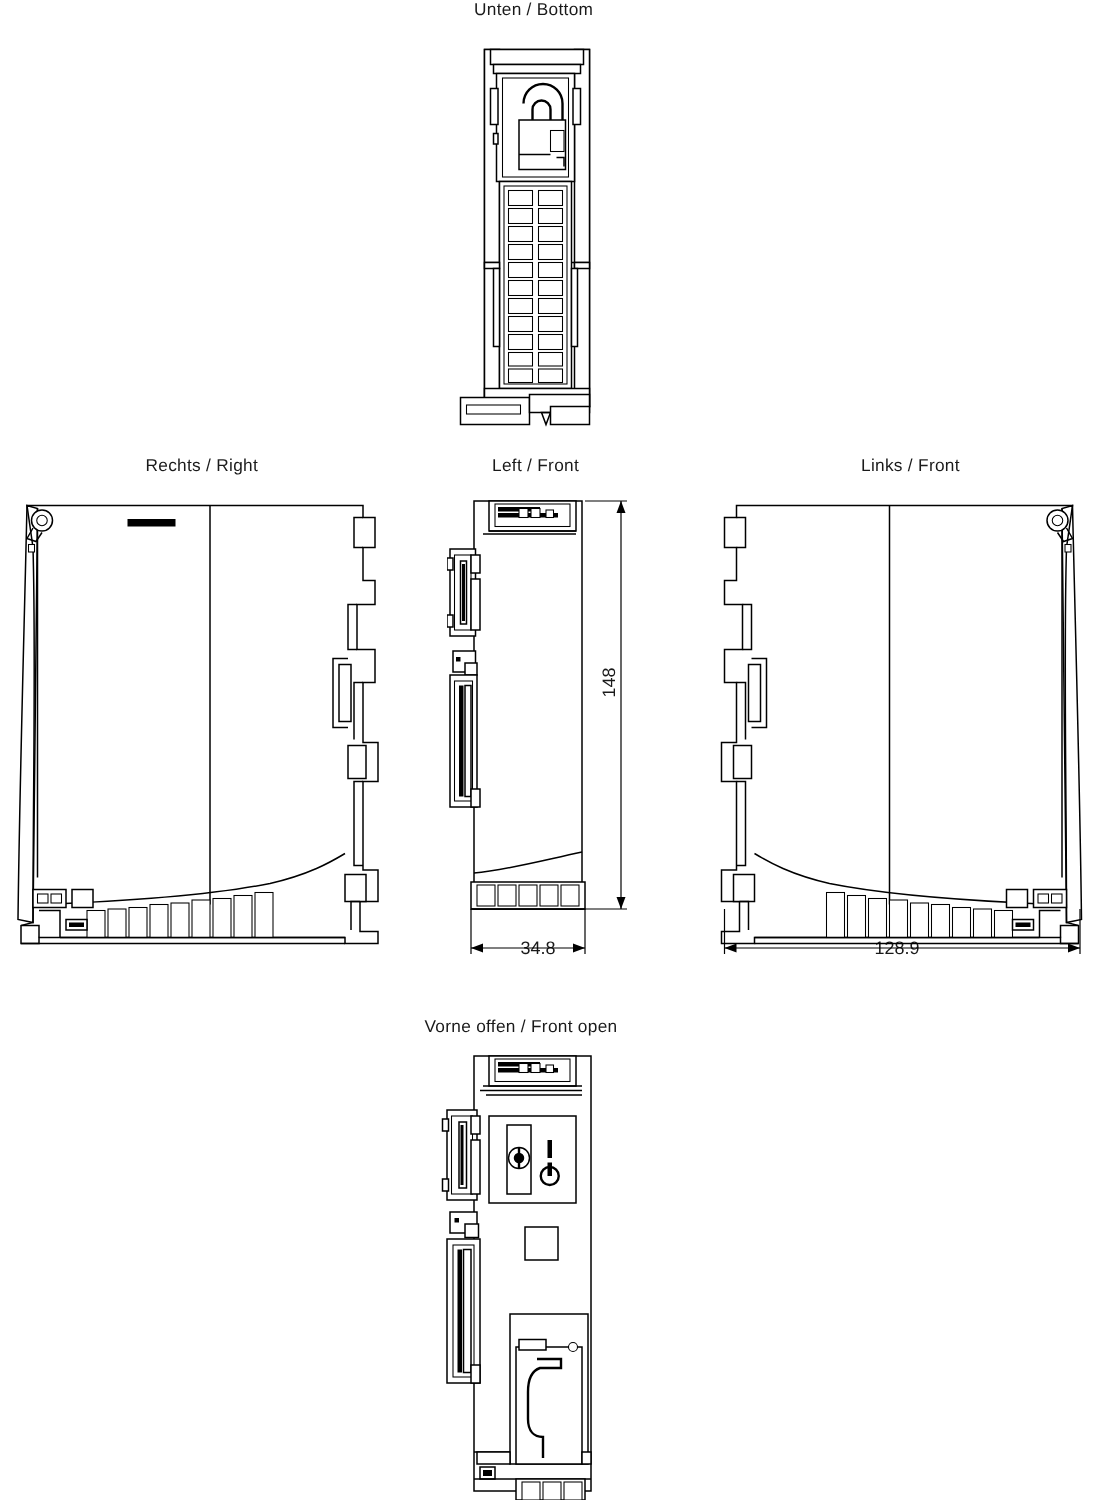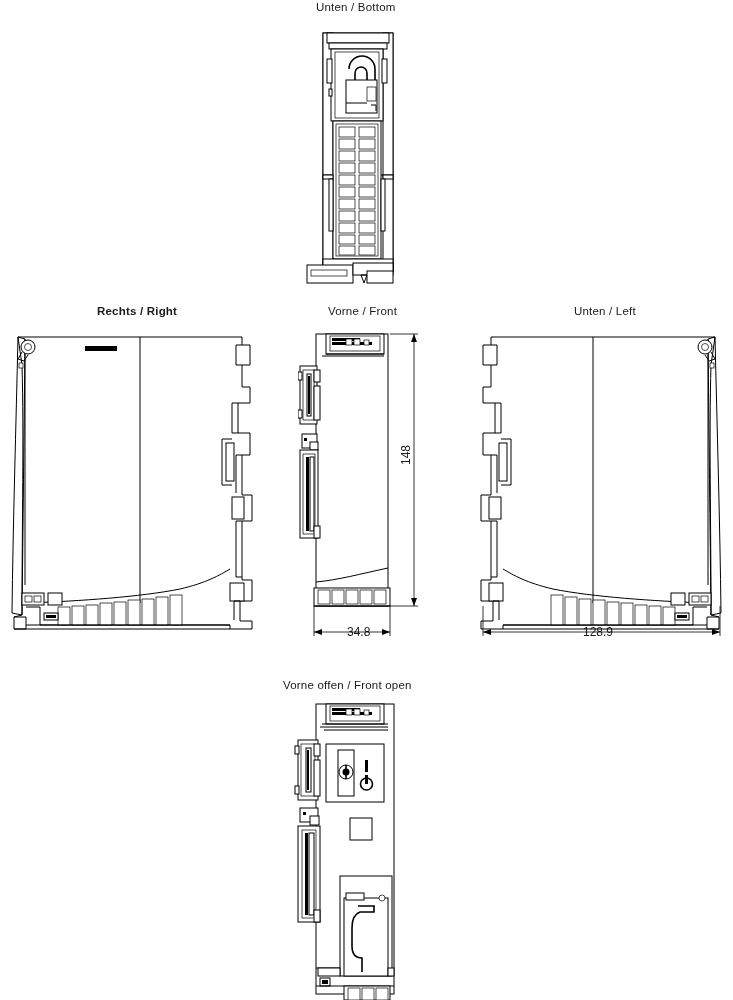--- a/index.html
+++ b/index.html
@@ -22,21 +22,21 @@
     height: 1000px;
   }
   .view-label {
     position: absolute;
     font-size: 11.5px;
     color: #1a1a1a;
     white-space: nowrap;
     letter-spacing: 0.2px;
   }
   .lbl-bottom   { left: 316px; top: 1px; }
-  .lbl-right    { left: 97px;  top: 305px; font-weight: bold; }
+  .lbl-right    { left: 97px;  top: 305px; }
   .lbl-front    { left: 328px; top: 305px; }
   .lbl-left     { left: 574px; top: 305px; }
   .lbl-frontopen{ left: 283px; top: 679px; }
 
   .dim-text {
     position: absolute;
     font-size: 12px;
     color: #1a1a1a;
     white-space: nowrap;
   }
@@ -57,22 +57,22 @@
   .fillk { fill: #000000; stroke: none; }
   .dimline { fill: none; stroke: #000000; stroke-width: 0.8; }
 </style>
 </head>
 <body>
 
 <div class="canvas">
 
   <div class="view-label lbl-bottom">Unten / Bottom</div>
   <div class="view-label lbl-right">Rechts / Right</div>
-  <div class="view-label lbl-front">Vorne / Front</div>
-  <div class="view-label lbl-left">Unten / Left</div>
+  <div class="view-label lbl-front">Left / Front</div>
+  <div class="view-label lbl-left">Links / Front</div>
   <div class="view-label lbl-frontopen">Vorne offen / Front open</div>
 
   <div class="dim-text dim-148">148</div>
   <div class="dim-text dim-348">34.8</div>
   <div class="dim-text dim-1289">128.9</div>
 
   <svg width="140" height="260" style="position:absolute;left:305px;top:25px;">
     <g>
 
       <rect class="fillw" x="18" y="8" width="70" height="238"></rect>

